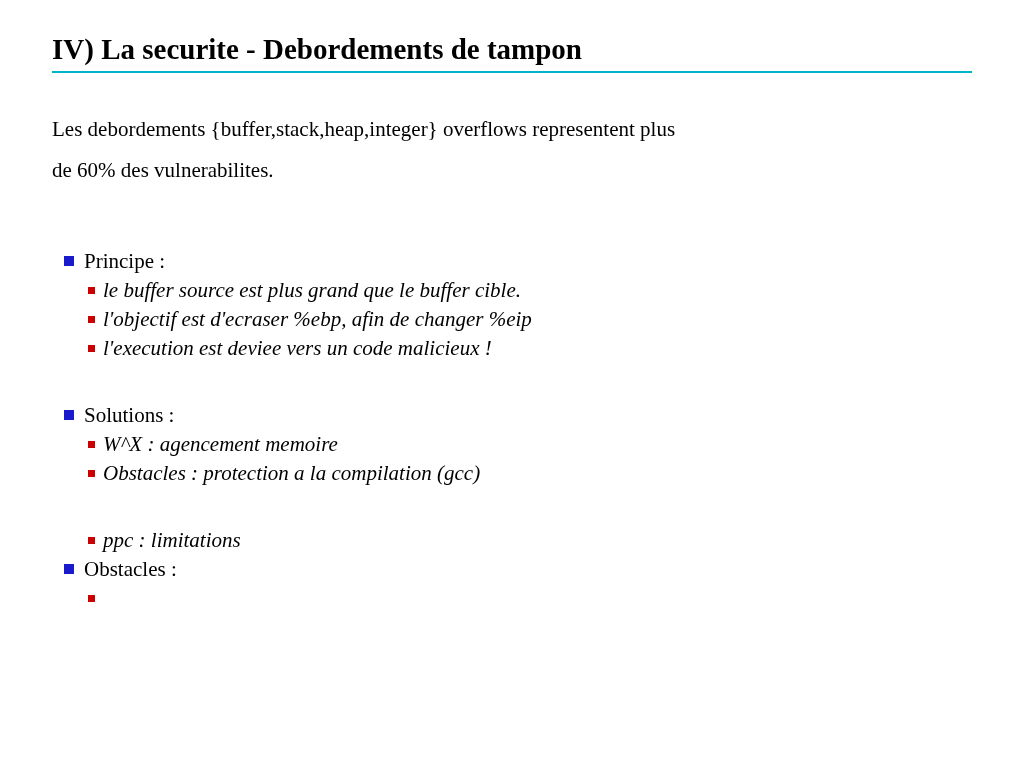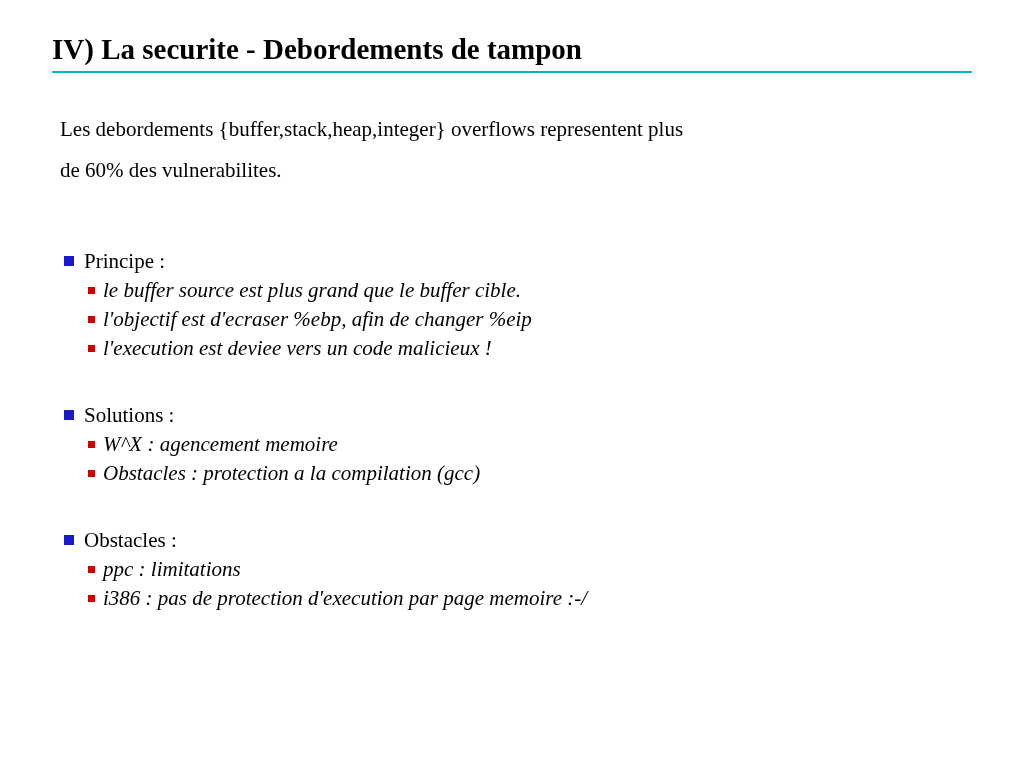--- a/index.html
+++ b/index.html
@@ -25,21 +25,21 @@
     line-height: 1.1;
     letter-spacing: 0px;
   }
   .title-rule {
     border: none;
     border-top: 2px solid var(--rule, #00b4c8);
     margin: 5px 0 0 0;
     width: 100%;
   }
   .intro {
-    margin: 36px 0 0 8px;
+    margin: 36px 0 0 0;
     font-size: 21px;
     line-height: 41px;
   }
   .intro div { white-space: nowrap; }
   .sections {
     margin-top: 56px;
   }
   .section {
     margin-bottom: 38px;
   }
@@ -121,28 +121,27 @@
         <span class="bullet bullet-sub"></span>
         <span>W^X : agencement memoire</span>
       </div>
       <div class="item item-sub">
         <span class="bullet bullet-sub"></span>
         <span>Obstacles : protection a la compilation (gcc)</span>
       </div>
     </div>
 
     <div class="section">
+      <div class="item item-sub">
+        <span class="bullet bullet-sub"></span>
+        <span>ppc : limitations</span>
+      </div>
       <div class="item item-main">
         <span class="bullet bullet-main"></span>
         <span>Obstacles :</span>
       </div>
       <div class="item item-sub">
         <span class="bullet bullet-sub"></span>
-        <span>ppc : limitations</span>
-      </div>
-      <div class="item item-sub">
-        <span class="bullet bullet-sub"></span>
-        <span>i386 : pas de protection d'execution par page memoire :-/</span>
       </div>
     </div>
 
   </div>
 </div>
 
 </body></html>

